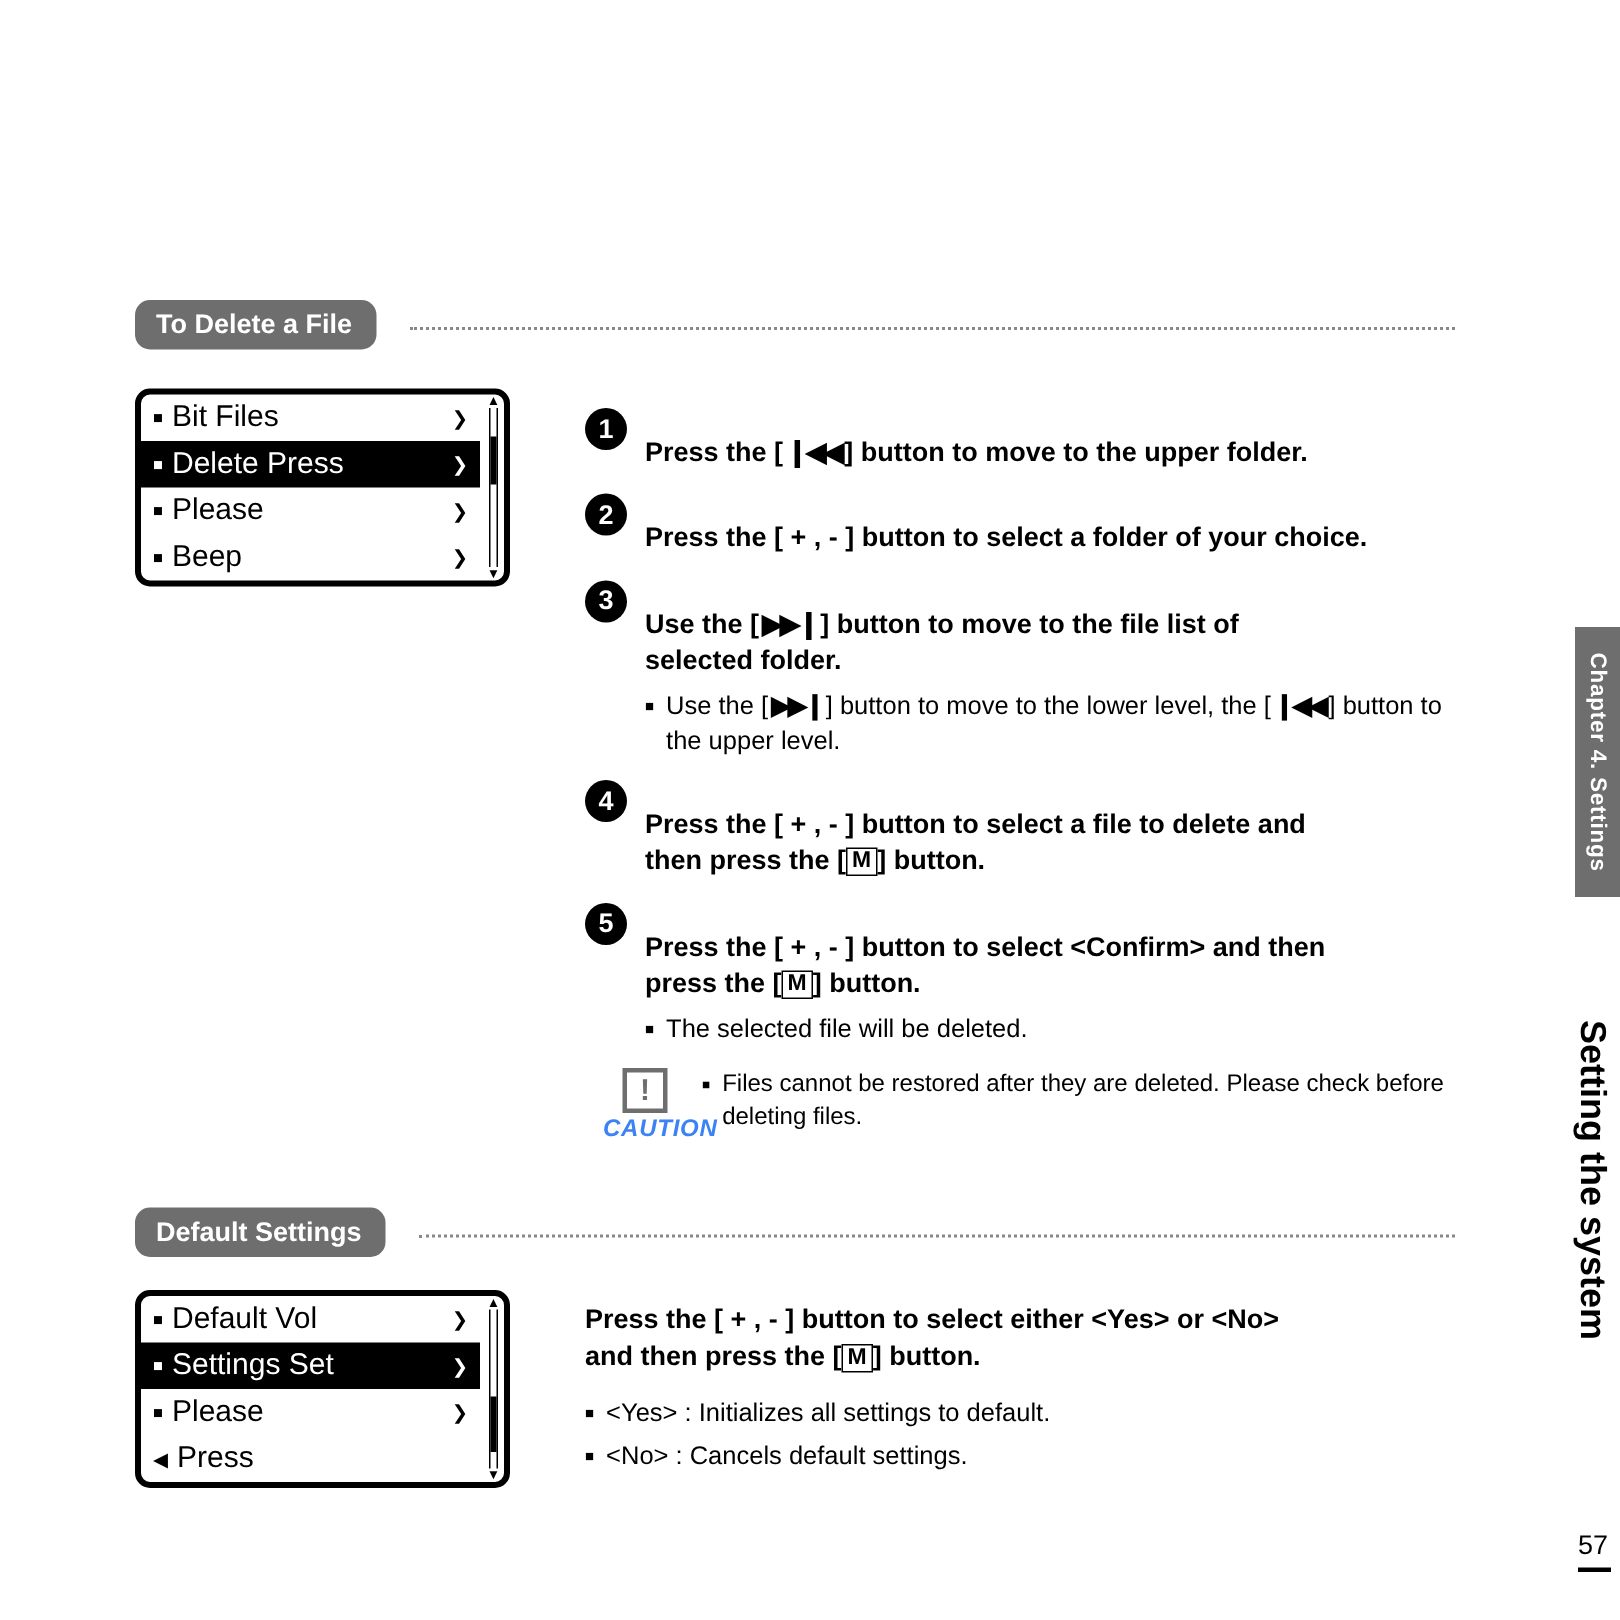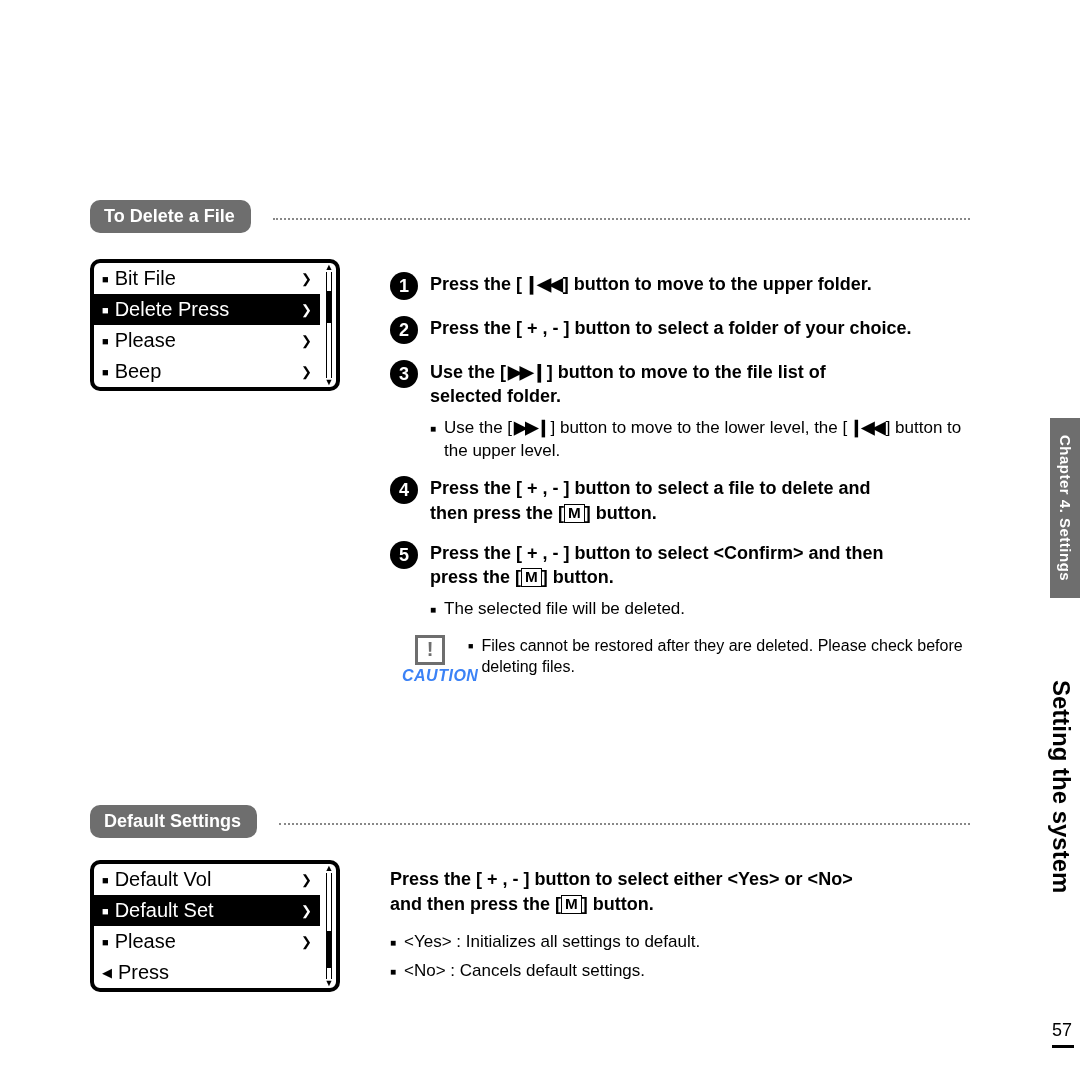--- a/index.html
+++ b/index.html
@@ -109,20 +109,21 @@
     font-size: 18px;
     display: flex;
     align-items: center;
     justify-content: center;
     flex-shrink: 0;
   }
   .step-text {
     font-weight: bold;
     font-size: 18px;
     line-height: 1.35;
+    margin-top: 17px;
   }
   .sub {
     margin-left: 40px;
     margin-top: -8px;
     margin-bottom: 14px;
   }
   .sub-item {
     display: flex;
     gap: 8px;
     font-size: 17px;
@@ -251,21 +252,21 @@
   <div class="pill-row">
     <div class="pill">To Delete a File</div>
     <div class="dot-leader"></div>
   </div>
 
   <div class="screen">
     <div class="screen-inner">
       <div class="screen-list">
         <div class="screen-row">
           <span class="sq">■</span>
-          <span class="row-label">Bit File</span>
+          <span class="row-label">Bit Files</span>
           <span class="row-arrow">❯</span>
         </div>
         <div class="screen-row selected">
           <span class="sq">■</span>
           <span class="row-label">Delete  Press</span>
           <span class="row-arrow">❯</span>
         </div>
         <div class="screen-row">
           <span class="sq">■</span>
           <span class="row-label">Please</span>
@@ -349,21 +350,21 @@
   <div class="screen">
     <div class="screen-inner">
       <div class="screen-list">
         <div class="screen-row">
           <span class="sq">■</span>
           <span class="row-label">Default Vol</span>
           <span class="row-arrow">❯</span>
         </div>
         <div class="screen-row selected">
           <span class="sq">■</span>
-          <span class="row-label">Default Set</span>
+          <span class="row-label">Settings Set</span>
           <span class="row-arrow">❯</span>
         </div>
         <div class="screen-row">
           <span class="sq">■</span>
           <span class="row-label">Please</span>
           <span class="row-arrow">❯</span>
         </div>
         <div class="screen-row">
           <span class="tri-left">◀</span>
           <span class="row-label">Press</span>

